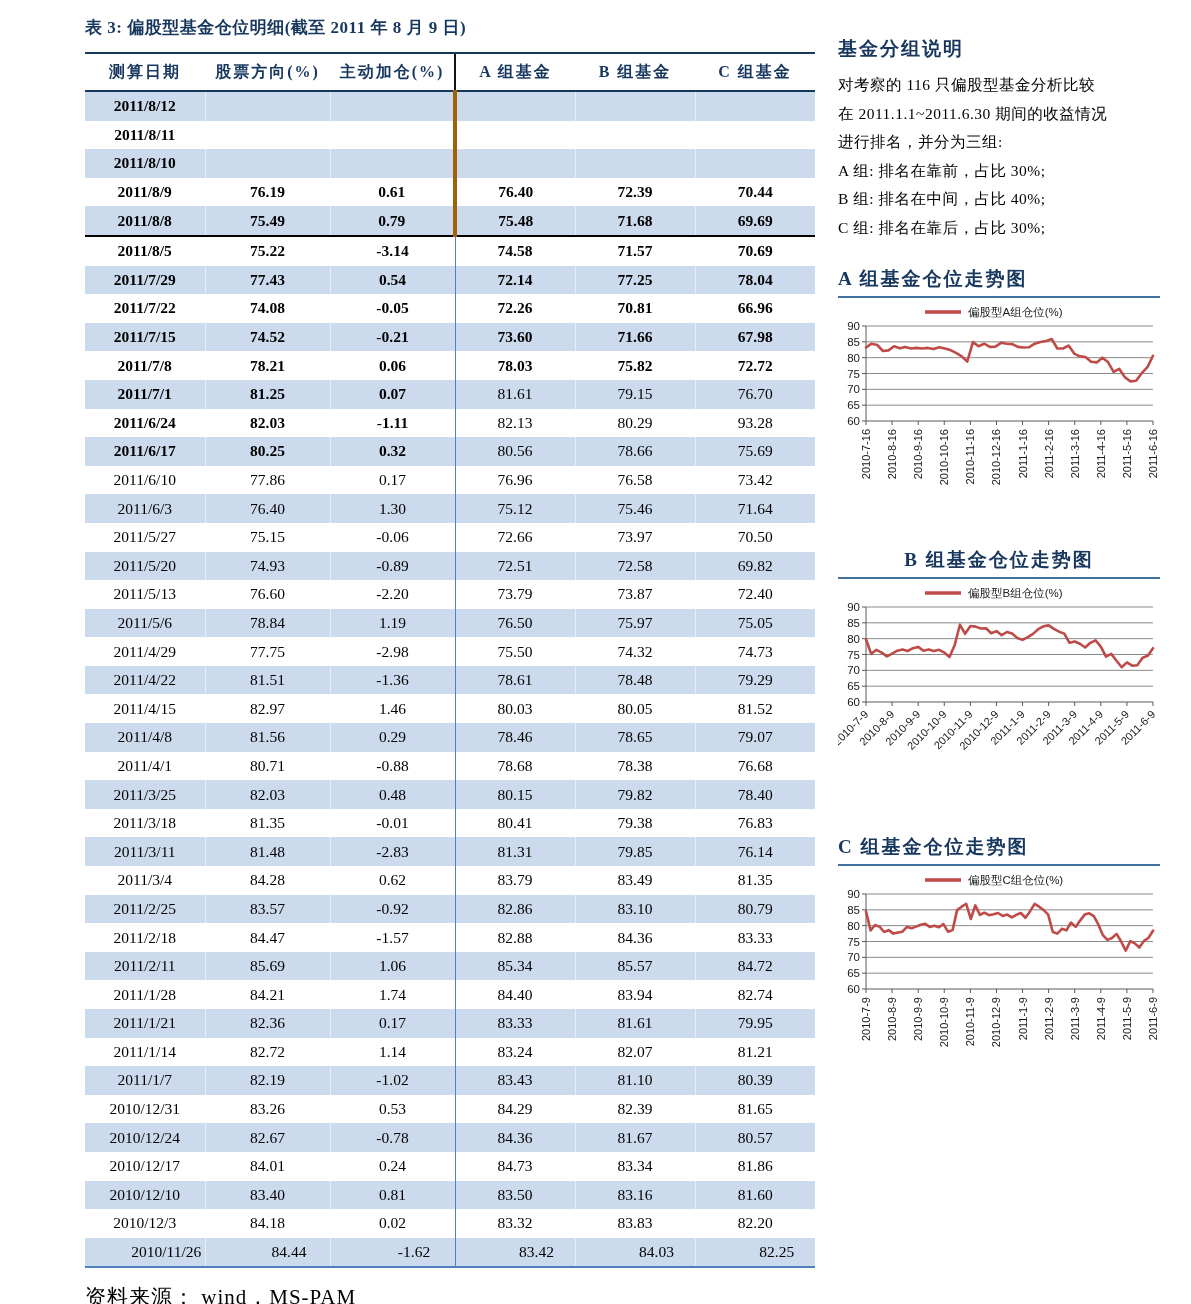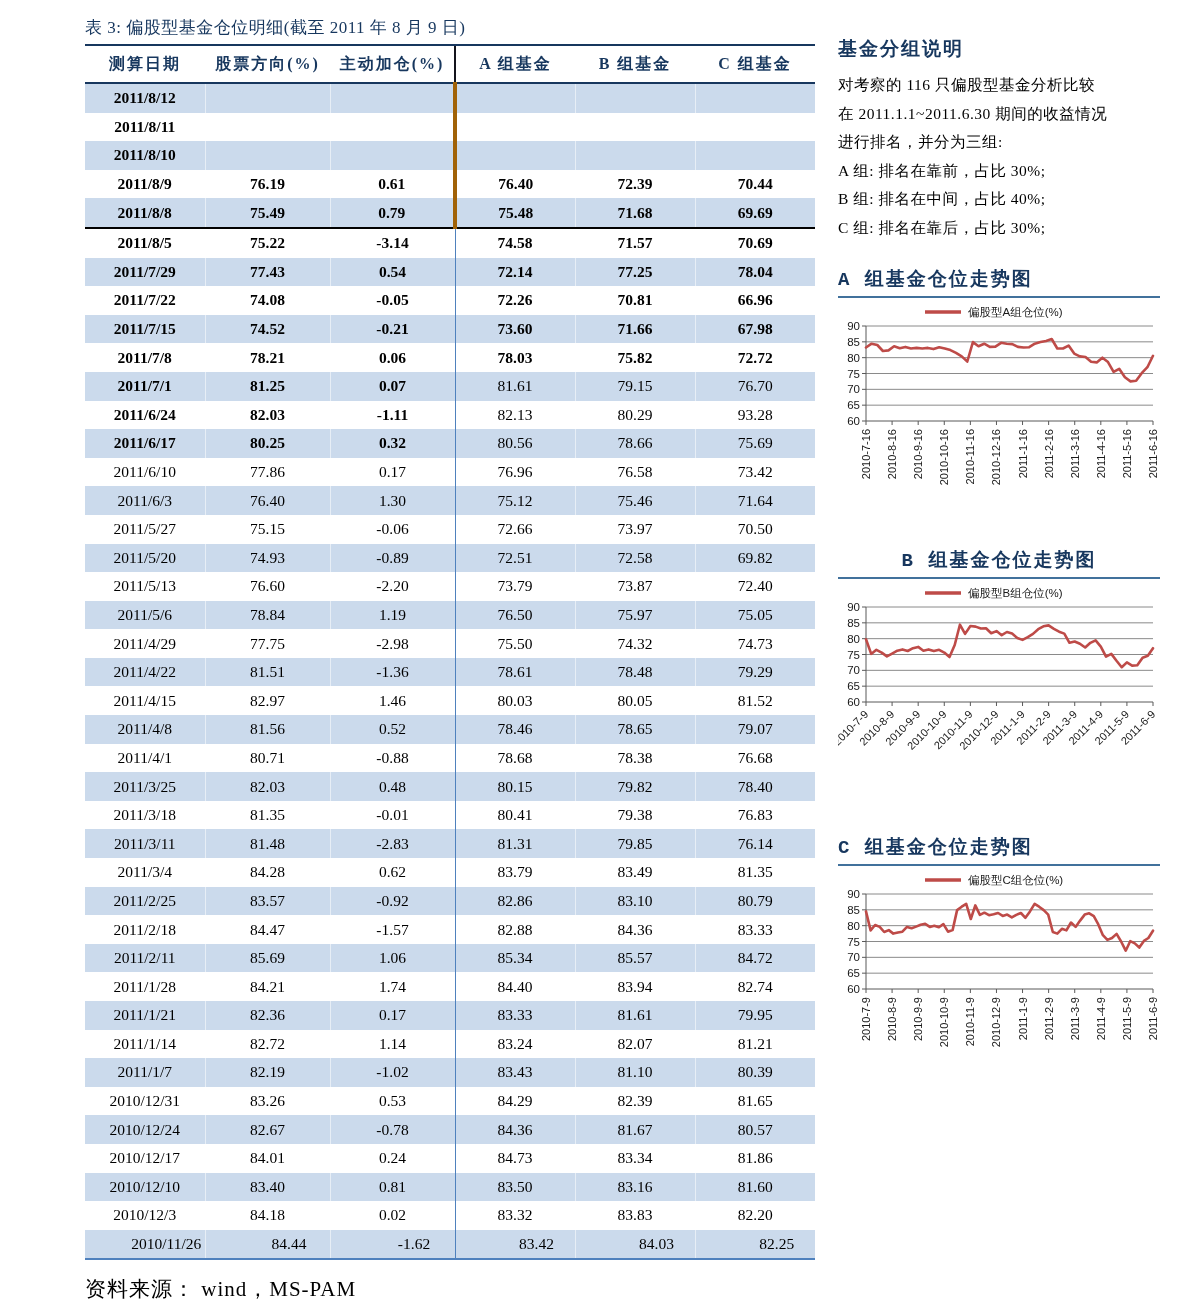--- a/index.html
+++ b/index.html
@@ -7,22 +7,22 @@
     --divider_blue:#4F81BD; --rule_blue:#41719C;
   }
   html,body{margin:0;padding:0;}
   body{
     width:1191px;height:1304px;background:#ffffff;position:relative;
     font-family:"Liberation Serif","DejaVu Serif",serif;color:#000;overflow:hidden;
   }
   
   .table-col{position:absolute;left:85px;top:16px;width:730px;}
   .table-title{
-    color:var(--navy);font-weight:normal;font-size:17px;letter-spacing:.5px;
-    padding-bottom:5px;border-bottom:2.5px solid var(--navy);
+    color:var(--navy);font-weight:bold;font-size:17px;letter-spacing:.5px;
+    padding-bottom:13px;border-bottom:2.5px solid var(--navy);
   }
   table.pos{border-collapse:collapse;width:730px;table-layout:fixed;}
   table.pos col.c1{width:120px}table.pos col.c2{width:125px}table.pos col.c3{width:125px}
   table.pos col.c4{width:120px}table.pos col.c5{width:120px}table.pos col.c6{width:120px}
   thead th{
     color:var(--navy);font-weight:bold;font-size:16px;height:34px;
     letter-spacing:2px;border-bottom:2px solid var(--navy);text-align:center;vertical-align:middle;
   }
   thead th:nth-child(3){border-right:2px solid #14141c;}
   tbody td{
@@ -36,21 +36,21 @@
   tbody tr:last-child td{border-bottom:2px solid var(--divider_blue);padding-left:43px;}
   tbody tr.bold-full td{font-weight:bold;}
   tbody tr.bold-left td:nth-child(1),
   tbody tr.bold-left td:nth-child(2),
   tbody tr.bold-left td:nth-child(3){font-weight:bold;}
   .source{margin-top:15px;font-size:21px;letter-spacing:1px;}
   
   .right-col{position:absolute;left:838px;top:36px;width:322px;}
   .sec-title{
     color:var(--navy);font-weight:bold;font-size:19px;letter-spacing:2px;
-    font-family:Liberation Mono, monospace;
+    font-family:Liberation Serif, serif;
   }
   .notes .sec-title{margin-bottom:9px;}
   .note-line{font-size:15.5px;line-height:28.5px;letter-spacing:.5px;}
   .chart-sec .rule{height:2px;background:var(--rule_blue);margin-top:4px;}
   .chart-sec svg{display:block;margin-top:4px;}
   .sec-a{margin-top:24px;}
   .sec-b{margin-top:40px;text-align:center;}
   .sec-c{margin-top:70px;}
 </style>
 </head>
@@ -250,21 +250,21 @@
           <td>2011/4/15</td>
           <td>82.97</td>
           <td>1.46</td>
           <td>80.03</td>
           <td>80.05</td>
           <td>81.52</td>
         </tr>
         <tr>
           <td>2011/4/8</td>
           <td>81.56</td>
-          <td>0.52</td>
+          <td>0.29</td>
           <td>78.46</td>
           <td>78.65</td>
           <td>79.07</td>
         </tr>
         <tr>
           <td>2011/4/1</td>
           <td>80.71</td>
           <td>-0.88</td>
           <td>78.68</td>
           <td>78.38</td>

